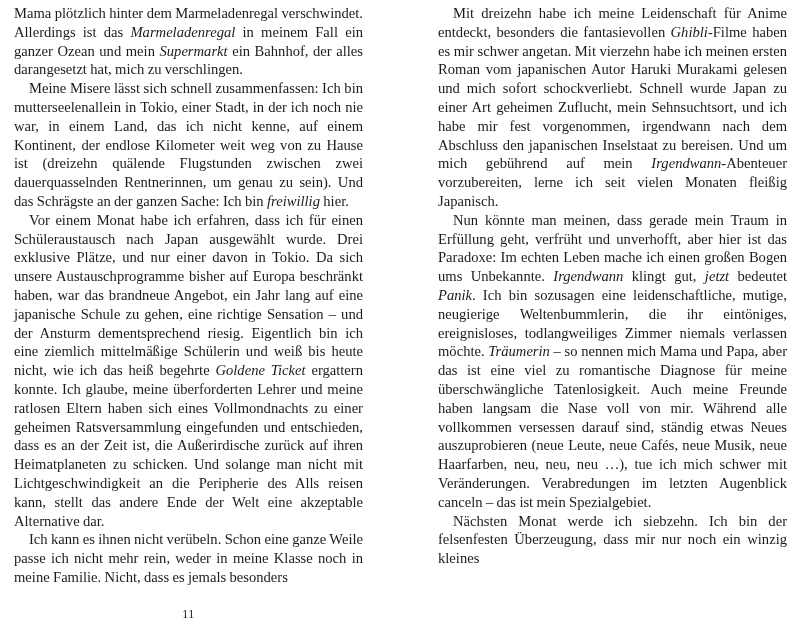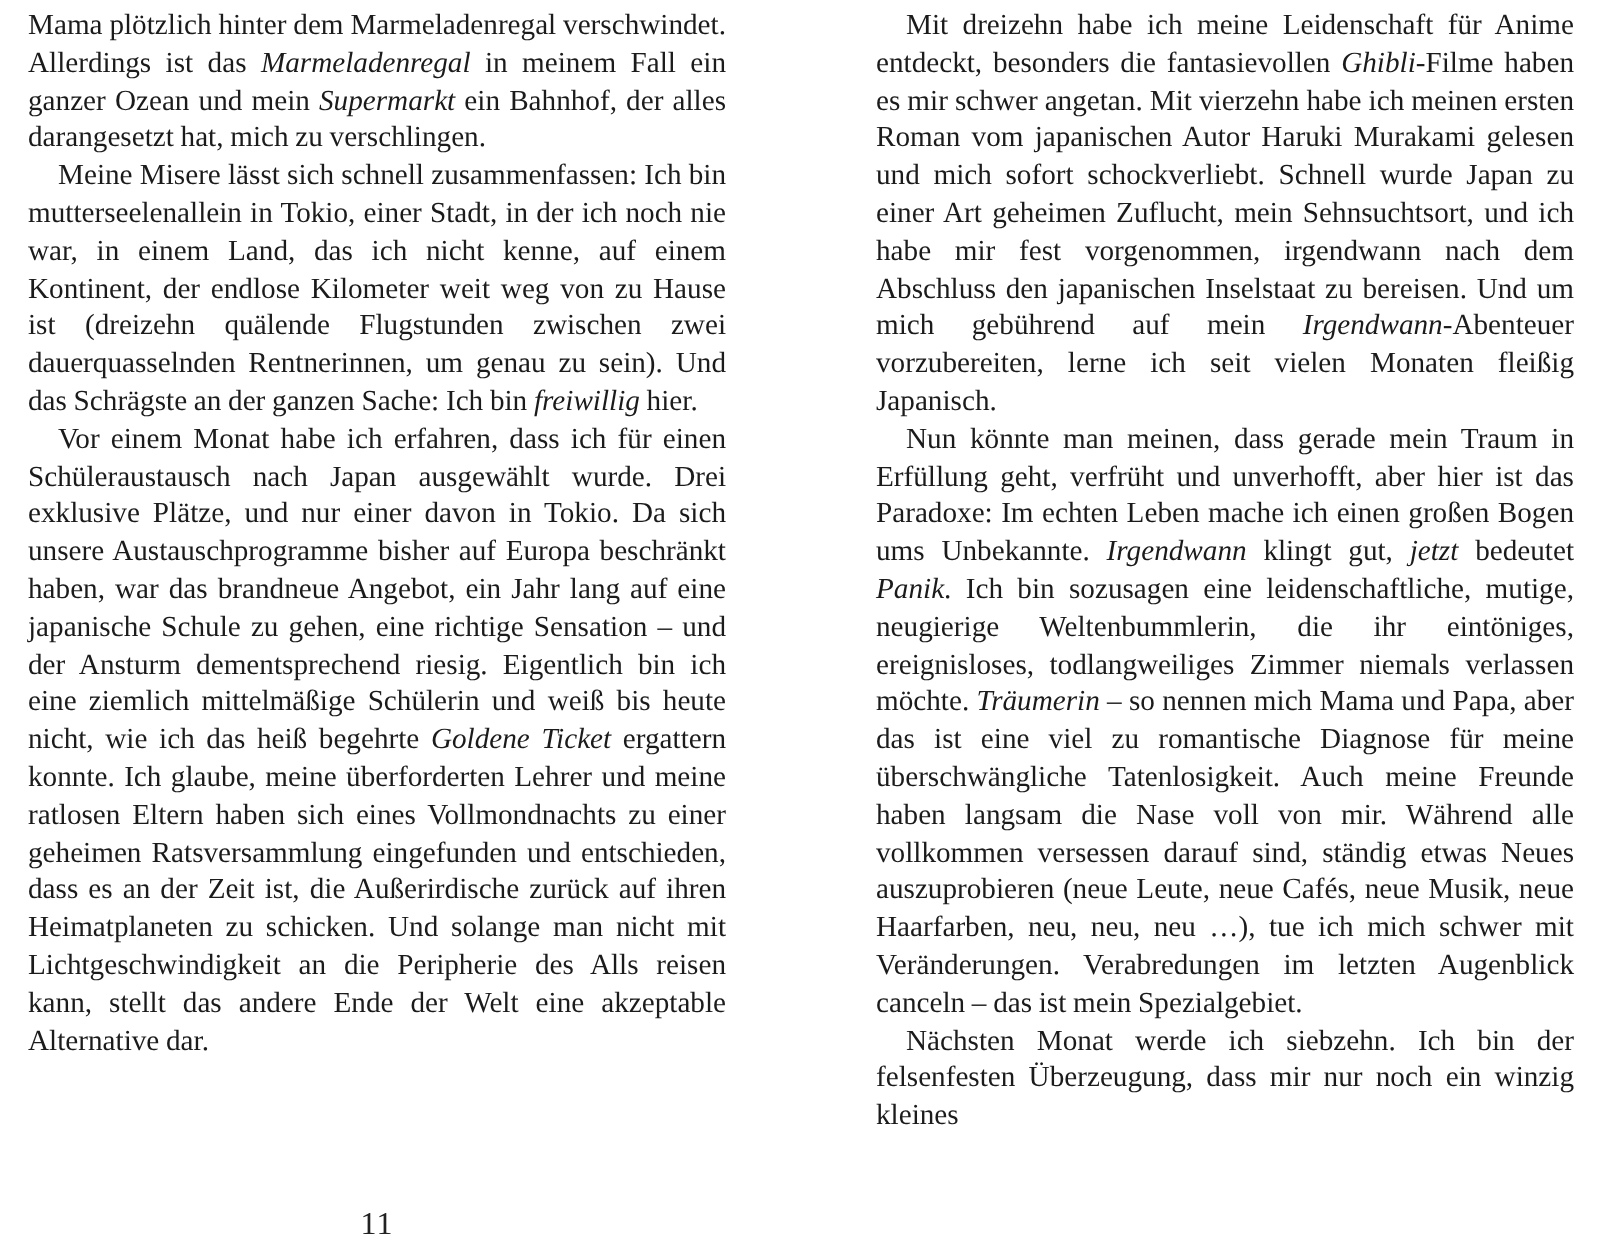--- a/index.html
+++ b/index.html
@@ -35,34 +35,35 @@
   }
   .para { margin: 0; }
   .para.indent { text-indent: 15px; }
   .para em { font-style: italic; }
   .page-number {
     position: absolute;
     bottom: 6px;
     left: 0;
     right: 0;
     text-align: center;
-    font-size: 16px;
+    font-size: 12px;
     letter-spacing: 0.5px;
     color: #222222;
   }
 </style>
 </head>
 <body>
 
 <div class="spread">
   <section class="page">
     <div class="text-block" lang="de">
         <p class="para"><span>Mama plötzlich hinter dem Marmeladenregal verschwindet. Allerdings ist das </span><em>Marmeladenregal</em><span> in meinem Fall ein ganzer Ozean und mein </span><em>Supermarkt</em><span> ein Bahnhof, der alles darangesetzt hat, mich zu verschlingen.</span></p>
         <p class="para indent"><span>Meine Misere lässt sich schnell zusammenfassen: Ich bin mutterseelenallein in Tokio, einer Stadt, in der ich noch nie war, in einem Land, das ich nicht kenne, auf einem Kontinent, der endlose Kilometer weit weg von zu Hause ist (dreizehn quälende Flugstunden zwischen zwei dauerquasselnden Rentnerinnen, um genau zu sein). Und das Schrägste an der ganzen Sache: Ich bin </span><em>freiwillig</em><span> hier.</span></p>
         <p class="para indent"><span>Vor einem Monat habe ich erfahren, dass ich für einen Schüleraustausch nach Japan ausgewählt wurde. Drei exklusive Plätze, und nur einer davon in Tokio. Da sich unsere Austauschprogramme bisher auf Europa beschränkt haben, war das brandneue Angebot, ein Jahr lang auf eine japanische Schule zu gehen, eine richtige Sensation – und der Ansturm dementsprechend riesig. Eigentlich bin ich eine ziemlich mittelmäßige Schülerin und weiß bis heute nicht, wie ich das heiß begehrte </span><em>Goldene Ticket</em><span> ergattern konnte. Ich glaube, meine überforderten Lehrer und meine ratlosen Eltern haben sich eines Vollmondnachts zu einer geheimen Ratsversammlung eingefunden und entschieden, dass es an der Zeit ist, die Außerirdische zurück auf ihren Heimatplaneten zu schicken. Und solange man nicht mit Lichtgeschwindigkeit an die Peripherie des Alls reisen kann, stellt das andere Ende der Welt eine akzeptable Alternative dar.</span></p>
+        <p class="para indent"><span>Ich kann es ihnen nicht verübeln. Schon eine ganze Weile passe ich nicht mehr rein, weder in meine Klasse noch in meine Familie. Nicht, dass es jemals besonders</span></p>
       </div>
     <div class="page-number">11</div>
   </section>
   <section class="page">
     <div class="text-block" lang="de">
         <p class="para indent"><span>Mit dreizehn habe ich meine Leidenschaft für Anime entdeckt, besonders die fantasievollen </span><em>Ghibli</em><span>-Filme haben es mir schwer angetan. Mit vierzehn habe ich meinen ersten Roman vom japanischen Autor Haruki Murakami gelesen und mich sofort schockverliebt. Schnell wurde Japan zu einer Art geheimen Zuflucht, mein Sehnsuchtsort, und ich habe mir fest vorgenommen, irgendwann nach dem Abschluss den japanischen Inselstaat zu bereisen. Und um mich gebührend auf mein </span><em>Irgendwann</em><span>-Abenteuer vorzubereiten, lerne ich seit vielen Monaten fleißig Japanisch.</span></p>
         <p class="para indent"><span>Nun könnte man meinen, dass gerade mein Traum in Erfüllung geht, verfrüht und unverhofft, aber hier ist das Paradoxe: Im echten Leben mache ich einen großen Bogen ums Unbekannte. </span><em>Irgendwann</em><span> klingt gut, </span><em>jetzt</em><span> bedeutet </span><em>Panik</em><span>. Ich bin sozusagen eine leidenschaftliche, mutige, neugierige Weltenbummlerin, die ihr eintöniges, ereignisloses, todlangweiliges Zimmer niemals verlassen möchte. </span><em>Träumerin</em><span> – so nennen mich Mama und Papa, aber das ist eine viel zu romantische Diagnose für meine überschwängliche Tatenlosigkeit. Auch meine Freunde haben langsam die Nase voll von mir. Während alle vollkommen versessen darauf sind, ständig etwas Neues auszuprobieren (neue Leute, neue Cafés, neue Musik, neue Haarfarben, neu, neu, neu …), tue ich mich schwer mit Veränderungen. Verabredungen im letzten Augenblick canceln – das ist mein Spezialgebiet.</span></p>
         <p class="para indent"><span>Nächsten Monat werde ich siebzehn. Ich bin der felsenfesten Überzeugung, dass mir nur noch ein winzig kleines</span></p>
       </div>
   </section>

